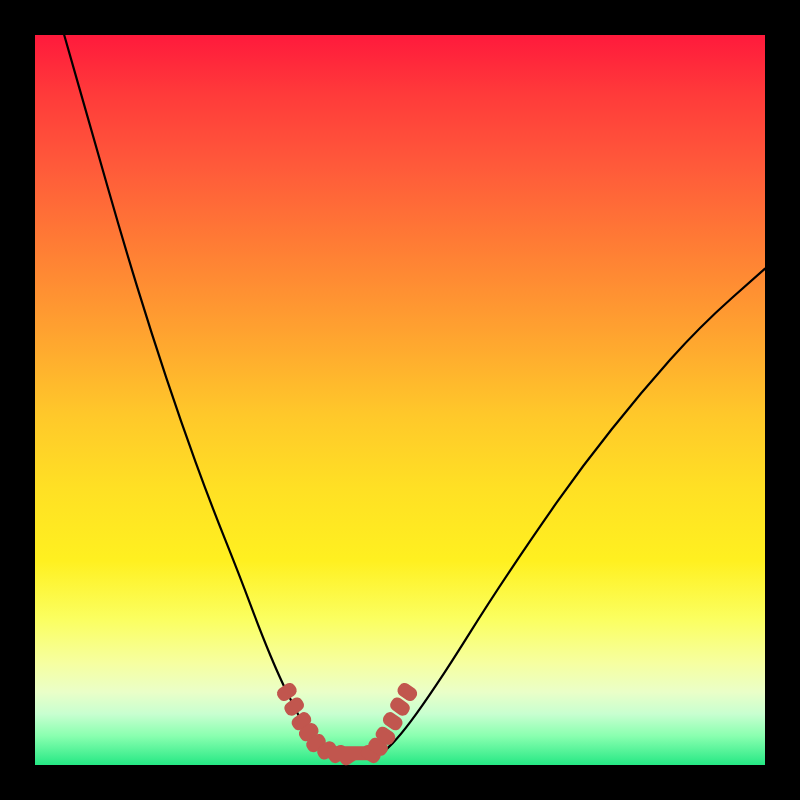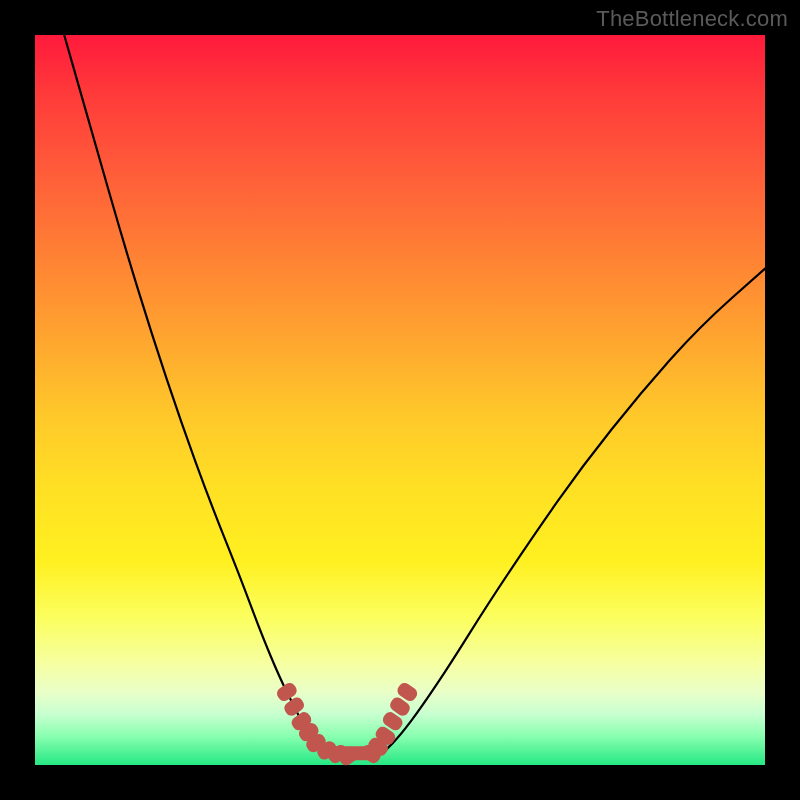--- a/index.html
+++ b/index.html
@@ -85,14 +85,13 @@
           <rect x="336.09999999999997" y="701.75" width="14" height="20" rx="6" fill="#c1564e" transform="rotate(-55 343.09999999999997 711.75)"></rect>
           <rect x="343.4" y="690.8" width="14" height="20" rx="6" fill="#c1564e" transform="rotate(-55 350.4 700.8)"></rect>
           <rect x="350.7" y="676.2" width="14" height="20" rx="6" fill="#c1564e" transform="rotate(-55 357.7 686.2)"></rect>
           <rect x="358" y="661.6" width="14" height="20" rx="6" fill="#c1564e" transform="rotate(-55 365 671.6)"></rect>
           <rect x="365.3" y="647" width="14" height="20" rx="6" fill="#c1564e" transform="rotate(-55 372.3 657)"></rect>
         </g>
     </svg>
 
   </div>
 
-  <div class="watermark">TheBottleneck.com</div>
 </div>
 
 </body></html>

